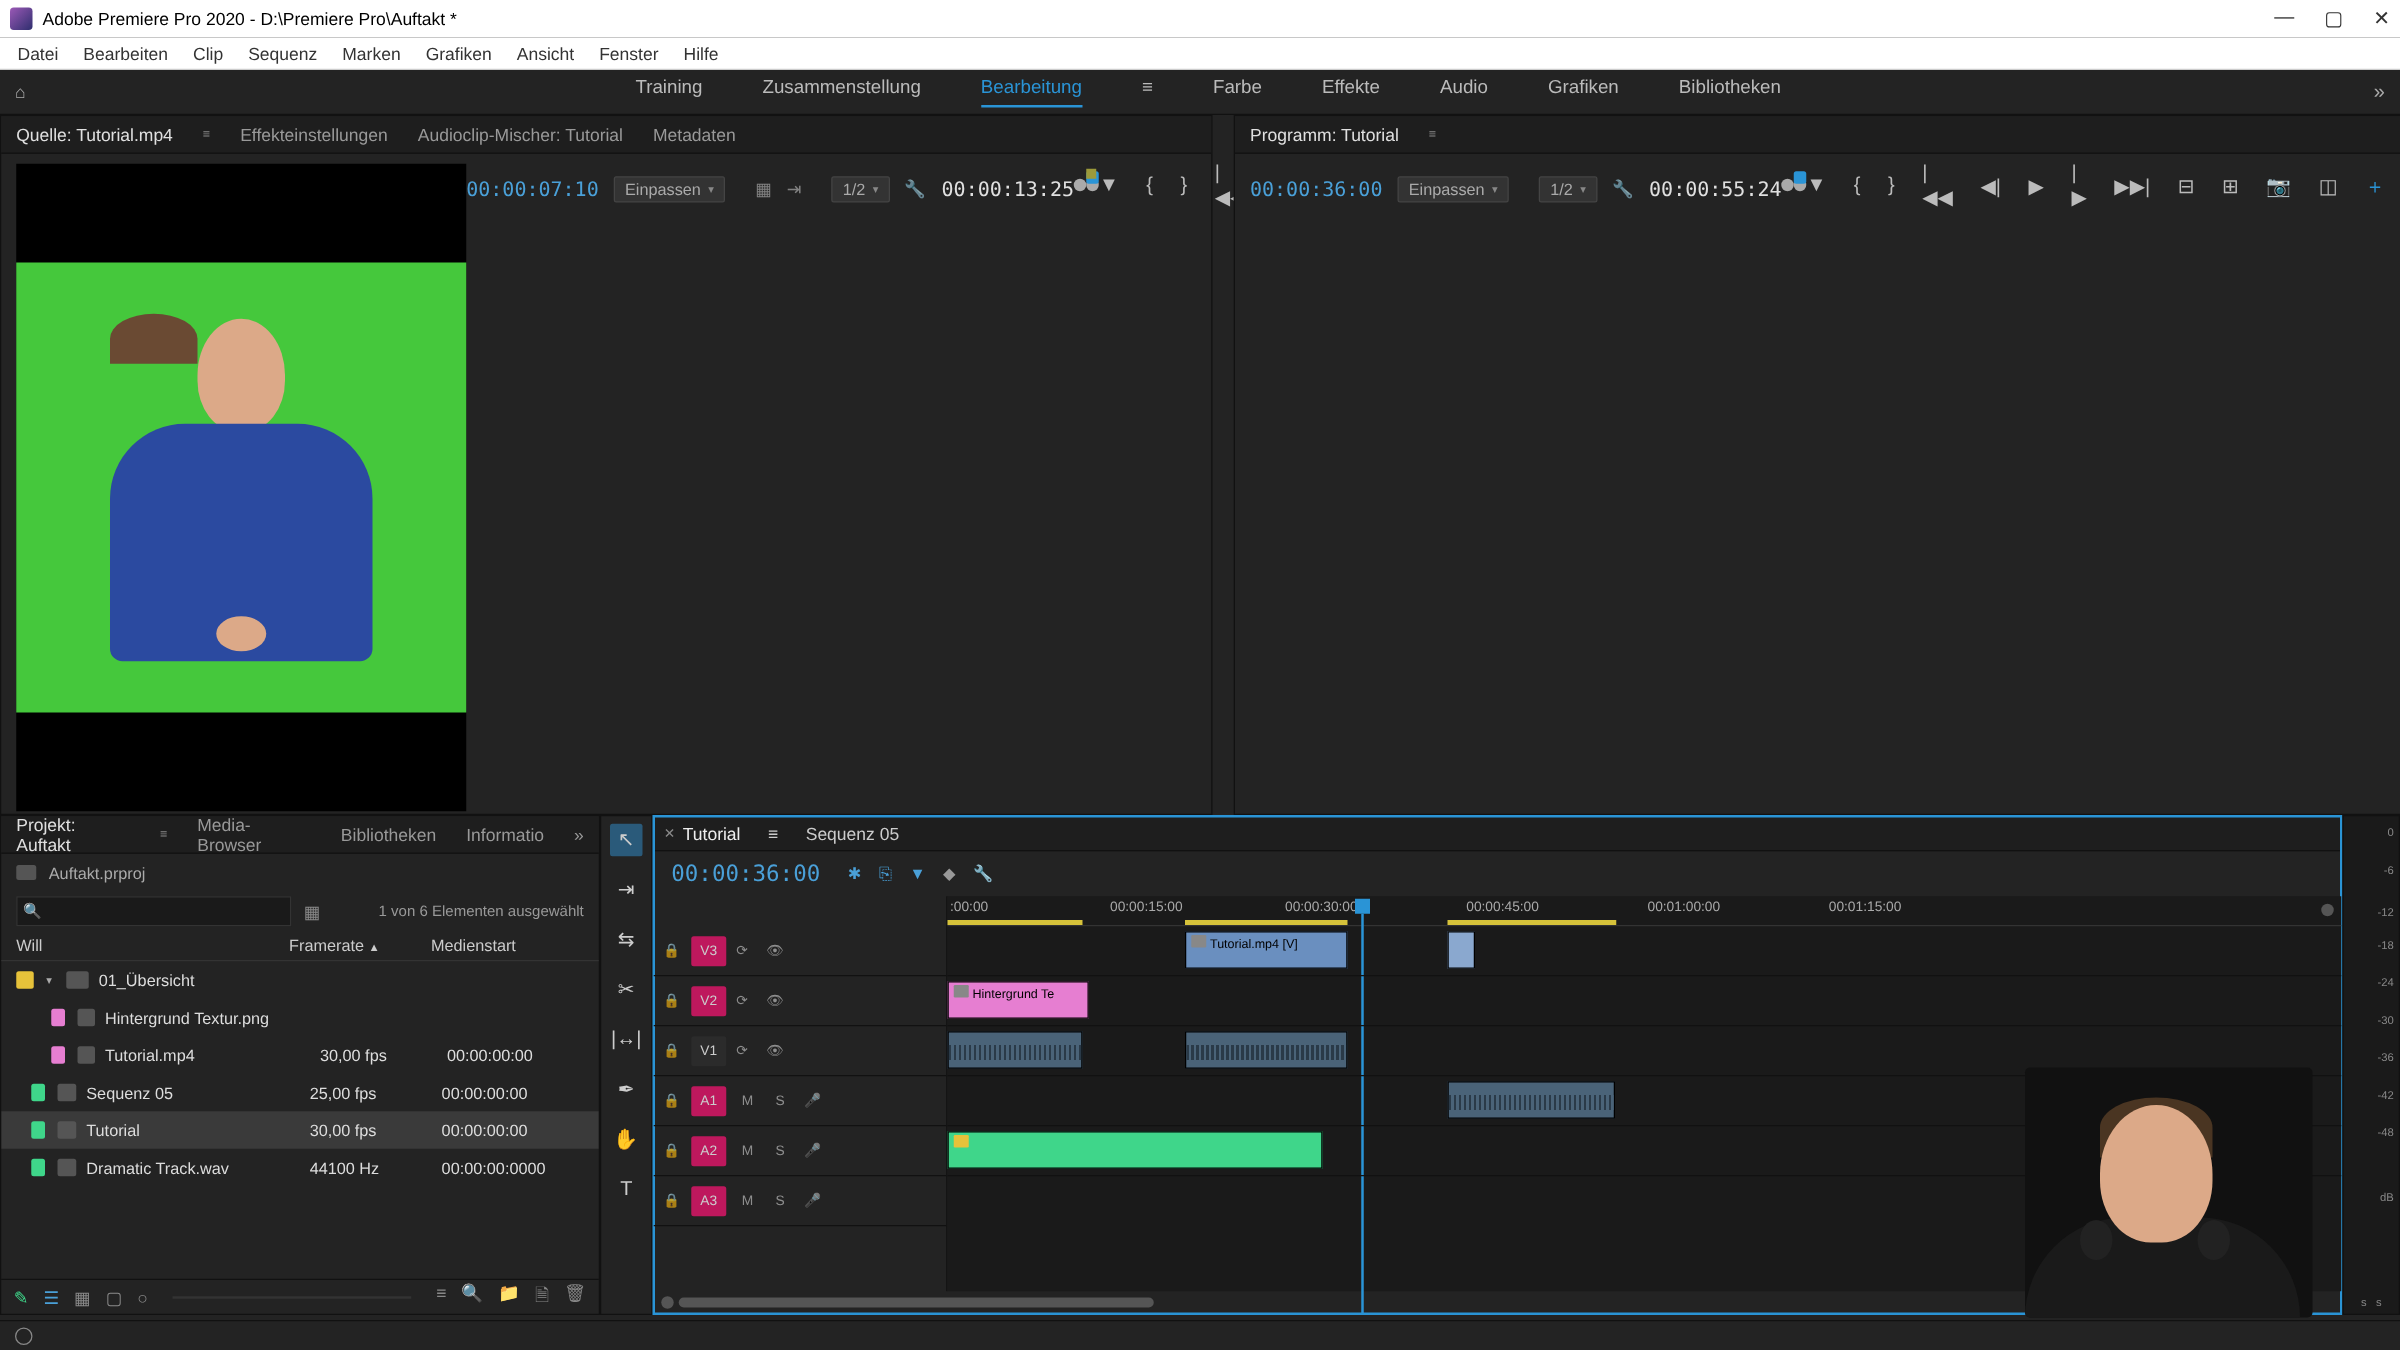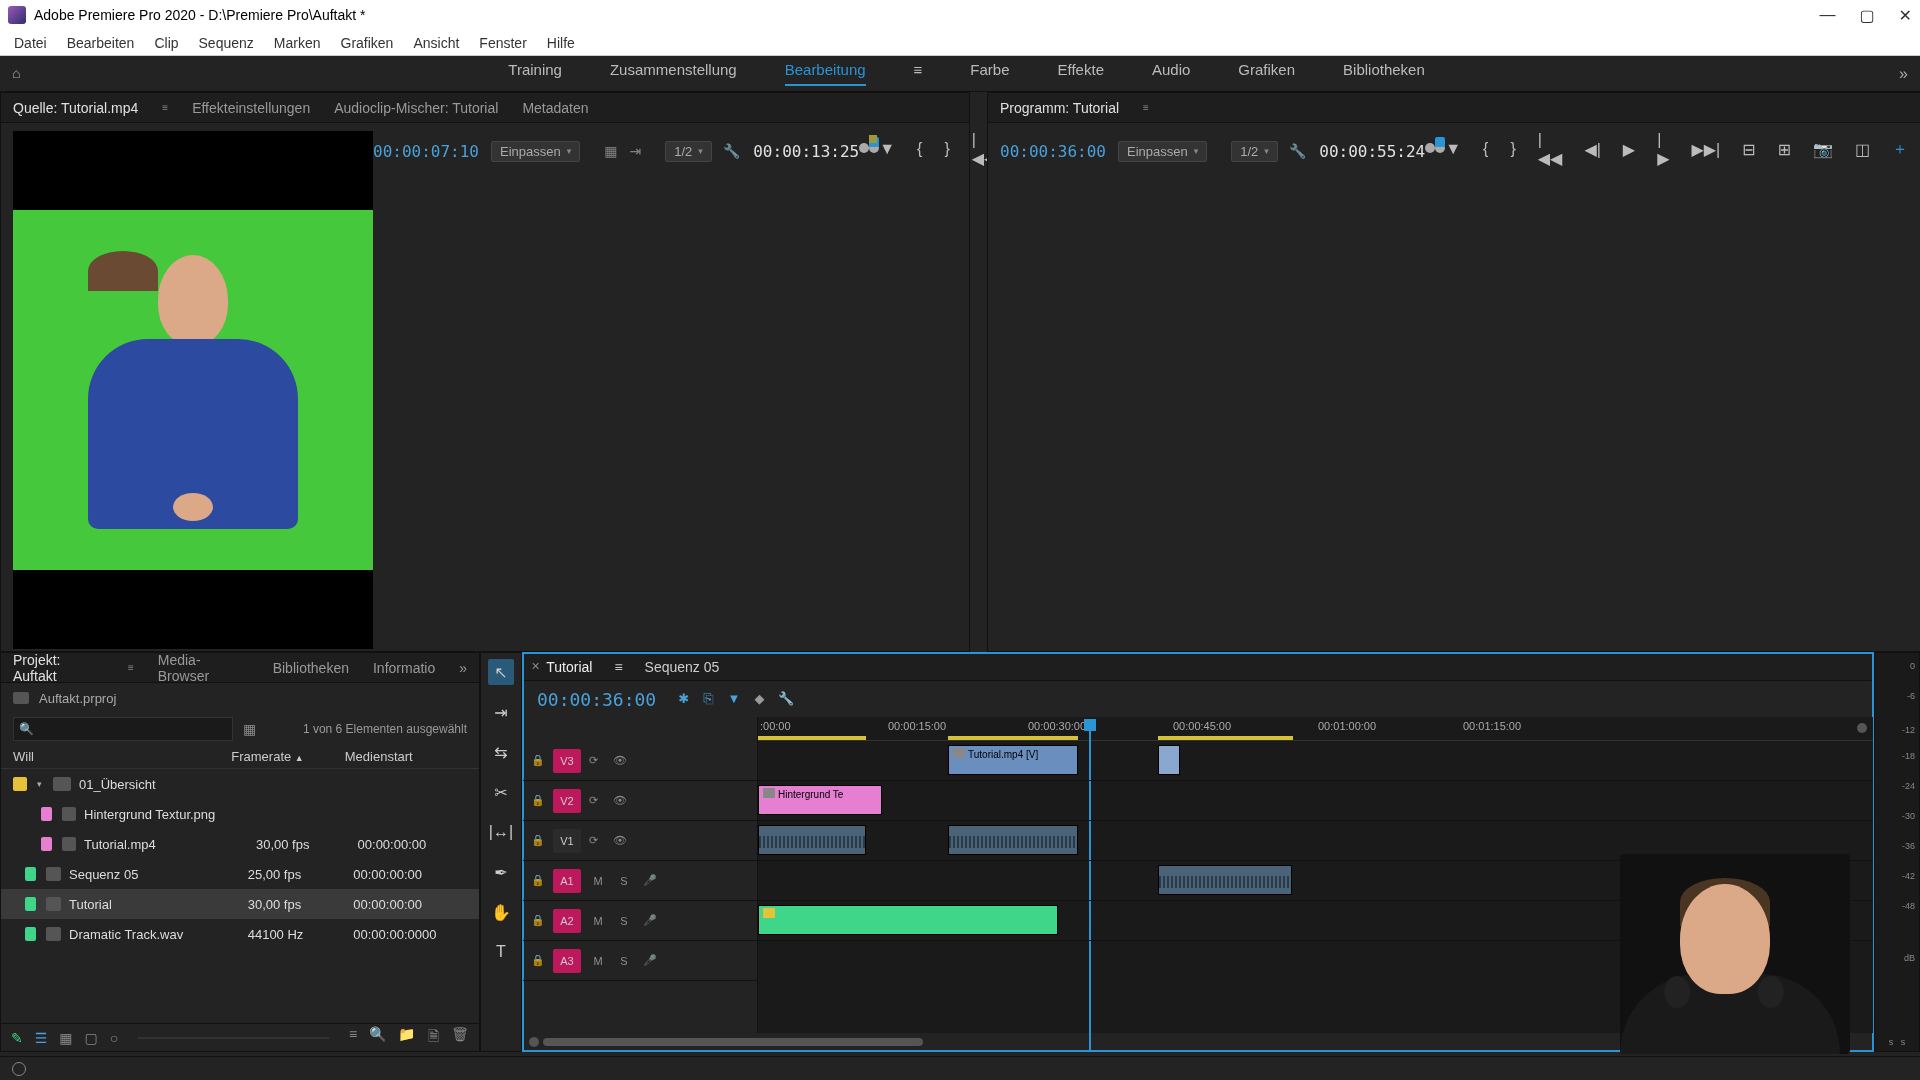--- a/index.html
+++ b/index.html
@@ -449,21 +449,21 @@
           <div class="workbar" style="left:0; width:108px"></div>
           <div class="workbar" style="left:190px; width:130px"></div>
           <div class="workbar" style="left:400px; width:135px"></div>
           <div class="phead" style="left:326px"></div>
         </div>
         <div class="lane">
           <div class="clip vid" style="left:190px; width:130px"><span class="fx"></span><span>Tutorial.mp4 [V]</span></div>
           <div class="clip vid" style="left:400px; width:22px; background:#8aa8cf"></div>
         </div>
         <div class="lane">
-          <div class="clip pink" style="left:0; width:124px"><span class="fx"></span><span>Hintergrund Te</span></div>
+          <div class="clip pink" style="left:0; width:113px"><span class="fx"></span><span>Hintergrund Te</span></div>
         </div>
         <div class="lane">
           <div class="clip audio" style="left:0; width:108px"></div>
           <div class="clip audio" style="left:190px; width:130px"></div>
         </div>
         <div class="lane">
           <div class="clip audio" style="left:400px; width:134px"></div>
         </div>
         <div class="lane">
           <div class="clip music" style="left:0; width:300px"><span class="fx" style="background:#e6c23a"></span></div>

